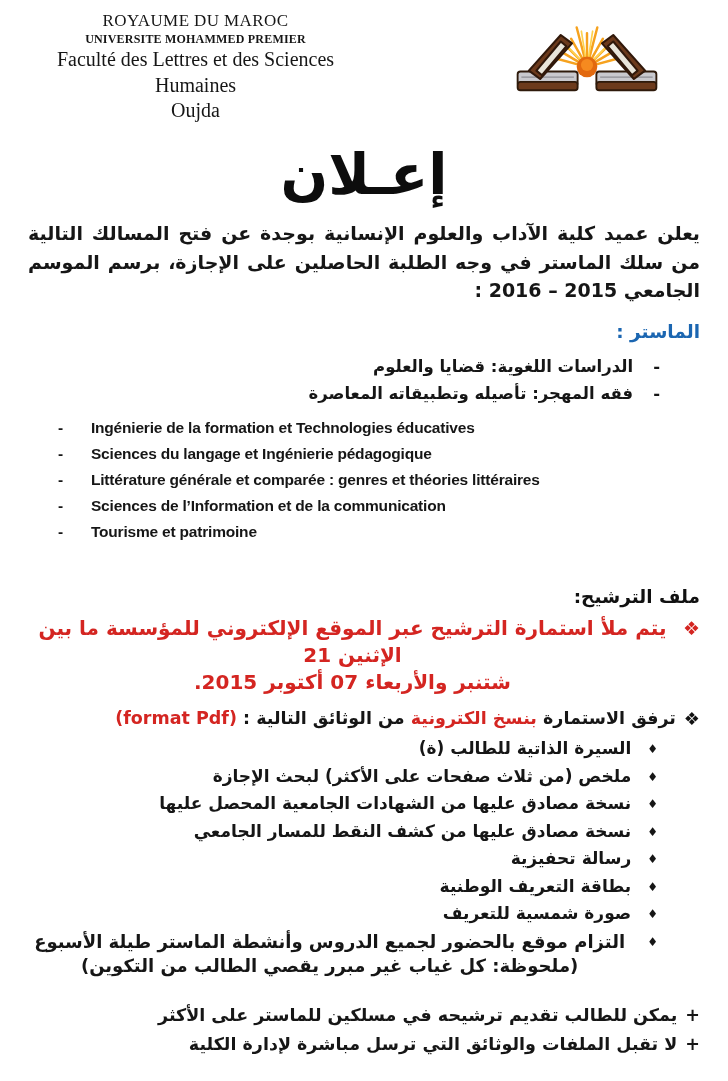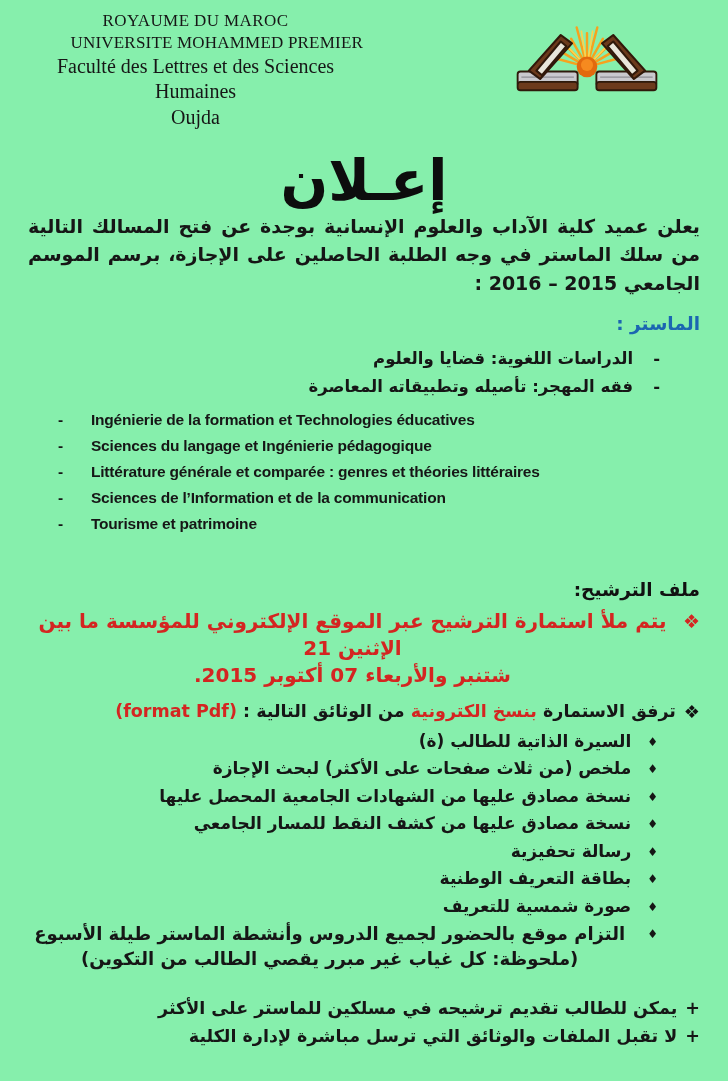--- a/index.html
+++ b/index.html
@@ -1,31 +1,31 @@
 <!DOCTYPE html>
 <html lang="ar"><head>
 <meta charset="utf-8">
 <style>
   html,body{margin:0;padding:0;background:#888;}
   .page{
-    width:728px;height:1081px;margin:0 auto;background:#86efac;
+    width:728px;height:1081px;margin:0 auto;background:#ffffff;
     box-sizing:border-box;padding:8px 28px 0 28px;overflow:hidden;
     font-family:"DejaVu Sans",sans-serif;color:#161616;position:relative;
   }
   
   .header-row{display:flex;justify-content:space-between;align-items:flex-start;margin-top:2px;}
   .org-block{width:335px;text-align:center;font-family:"Liberation Serif","DejaVu Serif",serif;line-height:1.28;}
   .org-line1{font-size:17px;letter-spacing:.4px;}
-  .org-line2{font-size:17px;font-weight:normal;letter-spacing:.2px;text-align:right;}
+  .org-line2{font-size:12px;font-weight:bold;letter-spacing:.2px;}
   .org-line3,.org-line4,.org-line5{font-size:20px;}
   .logo-wrap{margin:2px 38px 0 0;width:150px;height:90px;}
   
   .doc-title{margin-top:20px;text-align:center;direction:rtl;font-size:56px;font-weight:bold;line-height:1.1;color:#0d0d0d;}
   
-  .intro{direction:rtl;text-align:justify;text-align-last:right;font-size:19px;font-weight:bold;line-height:1.5;}
+  .intro{margin-top:14px;direction:rtl;text-align:justify;text-align-last:right;font-size:19px;font-weight:bold;line-height:1.5;}
   
   .h-blue{direction:rtl;text-align:right;font-size:18.5px;font-weight:bold;color:#1b66b1;}
   .h-black{direction:rtl;text-align:right;font-size:18.5px;font-weight:bold;color:#111;}
   .mt-master{margin-top:16px;}
   .mt-spec{margin-top:22px;}
   .mt-dossier{margin-top:44px;}
   
   .ar-list{margin-top:14px;direction:rtl;padding-right:40px;display:flex;flex-direction:column;gap:5px;}
   .ar-item{display:flex;gap:20px;font-size:16.5px;font-weight:bold;line-height:1.35;}
   .fr-list{margin-top:12px;direction:ltr;padding-left:30px;display:flex;flex-direction:column;gap:6px;}

